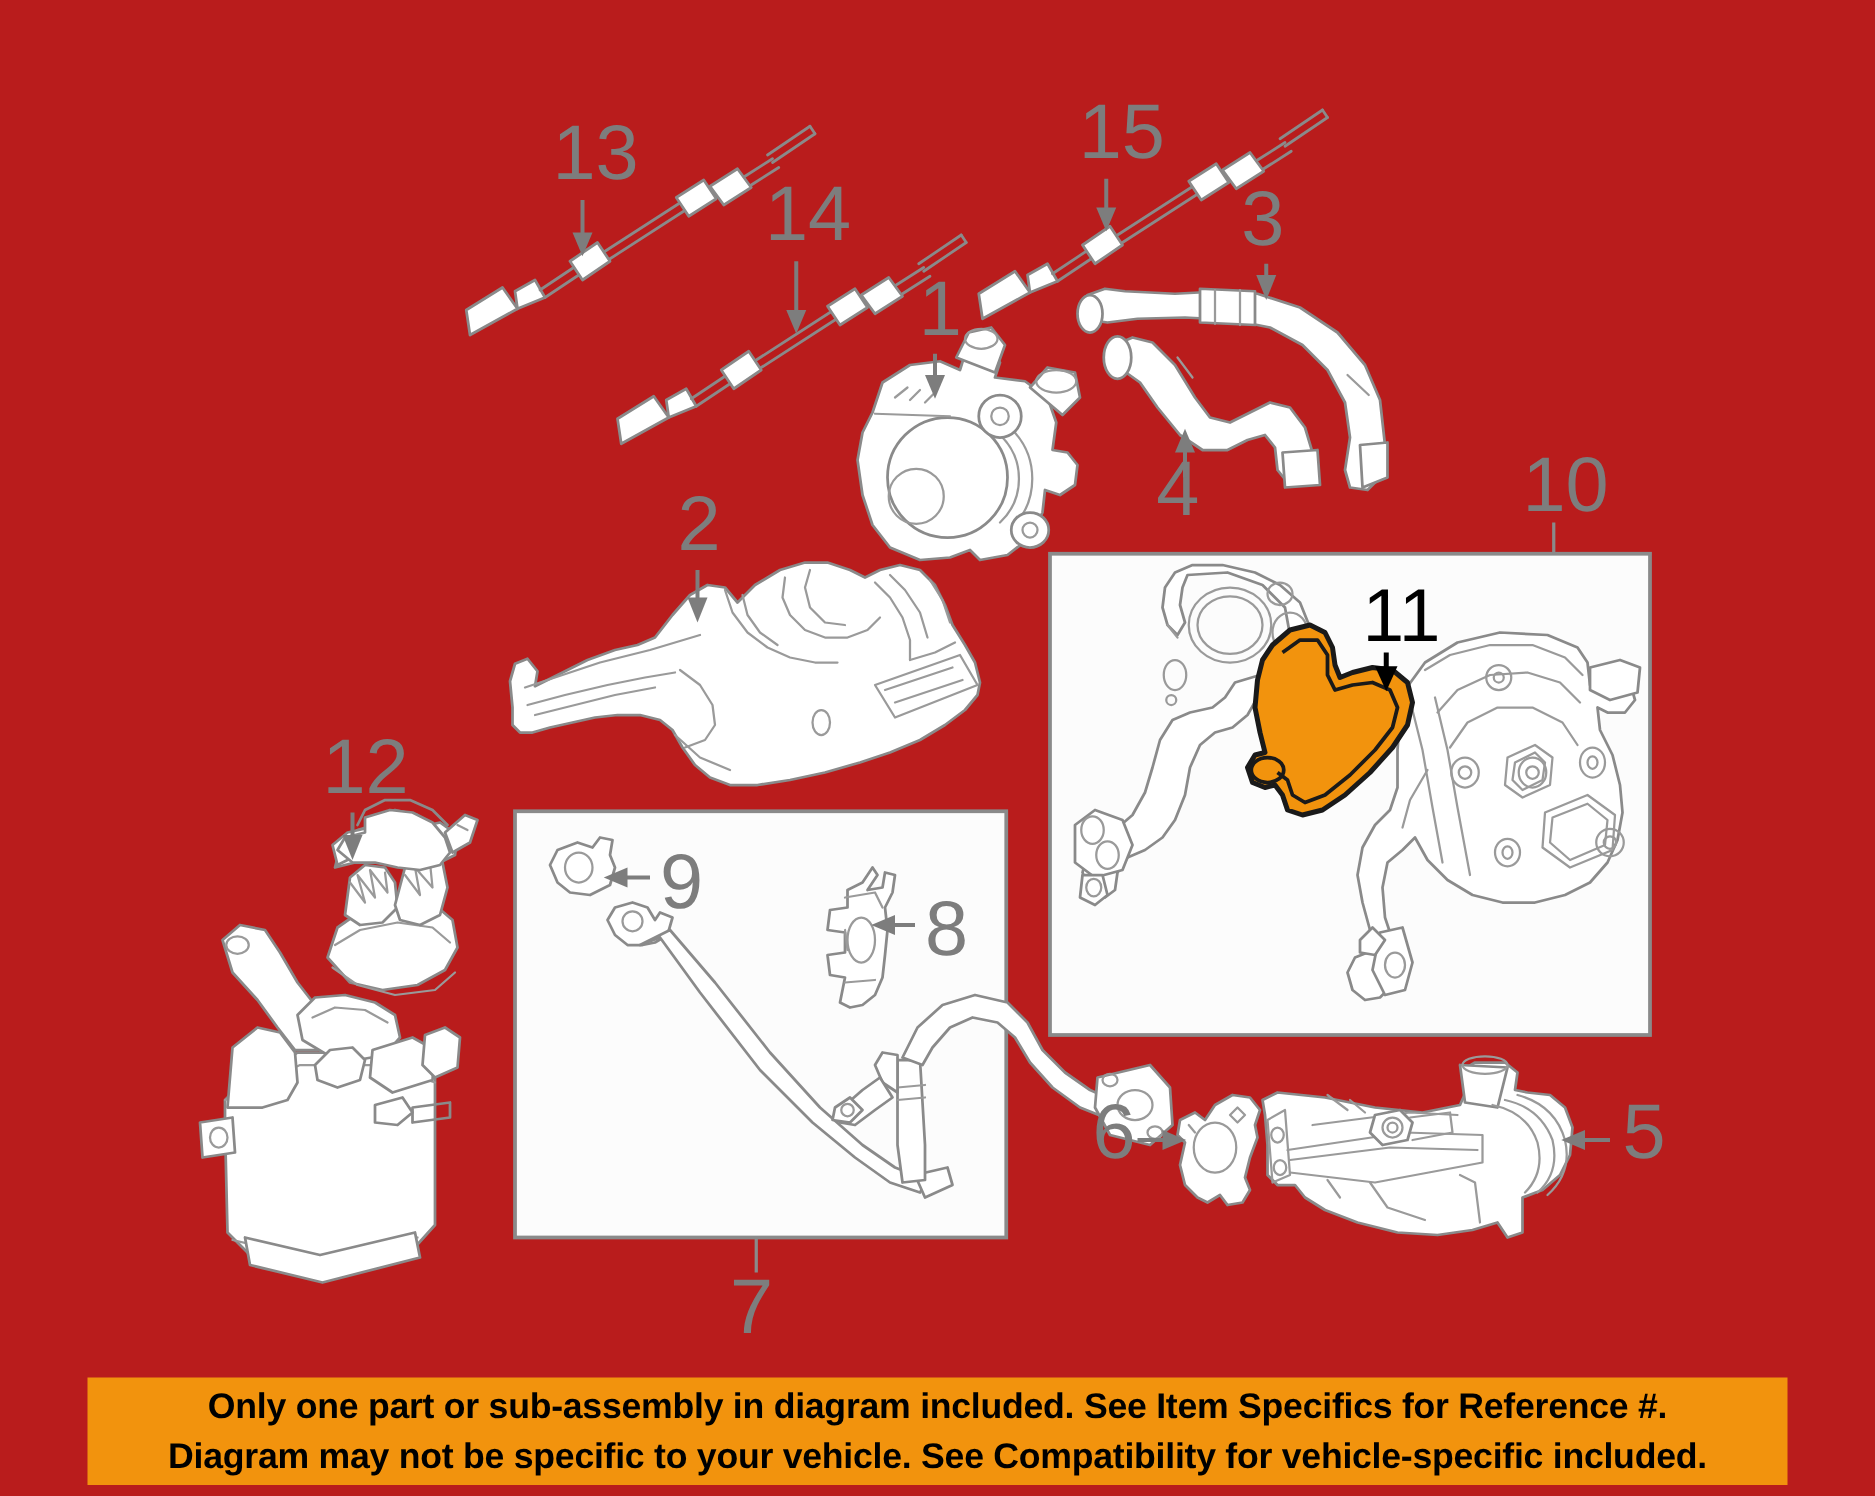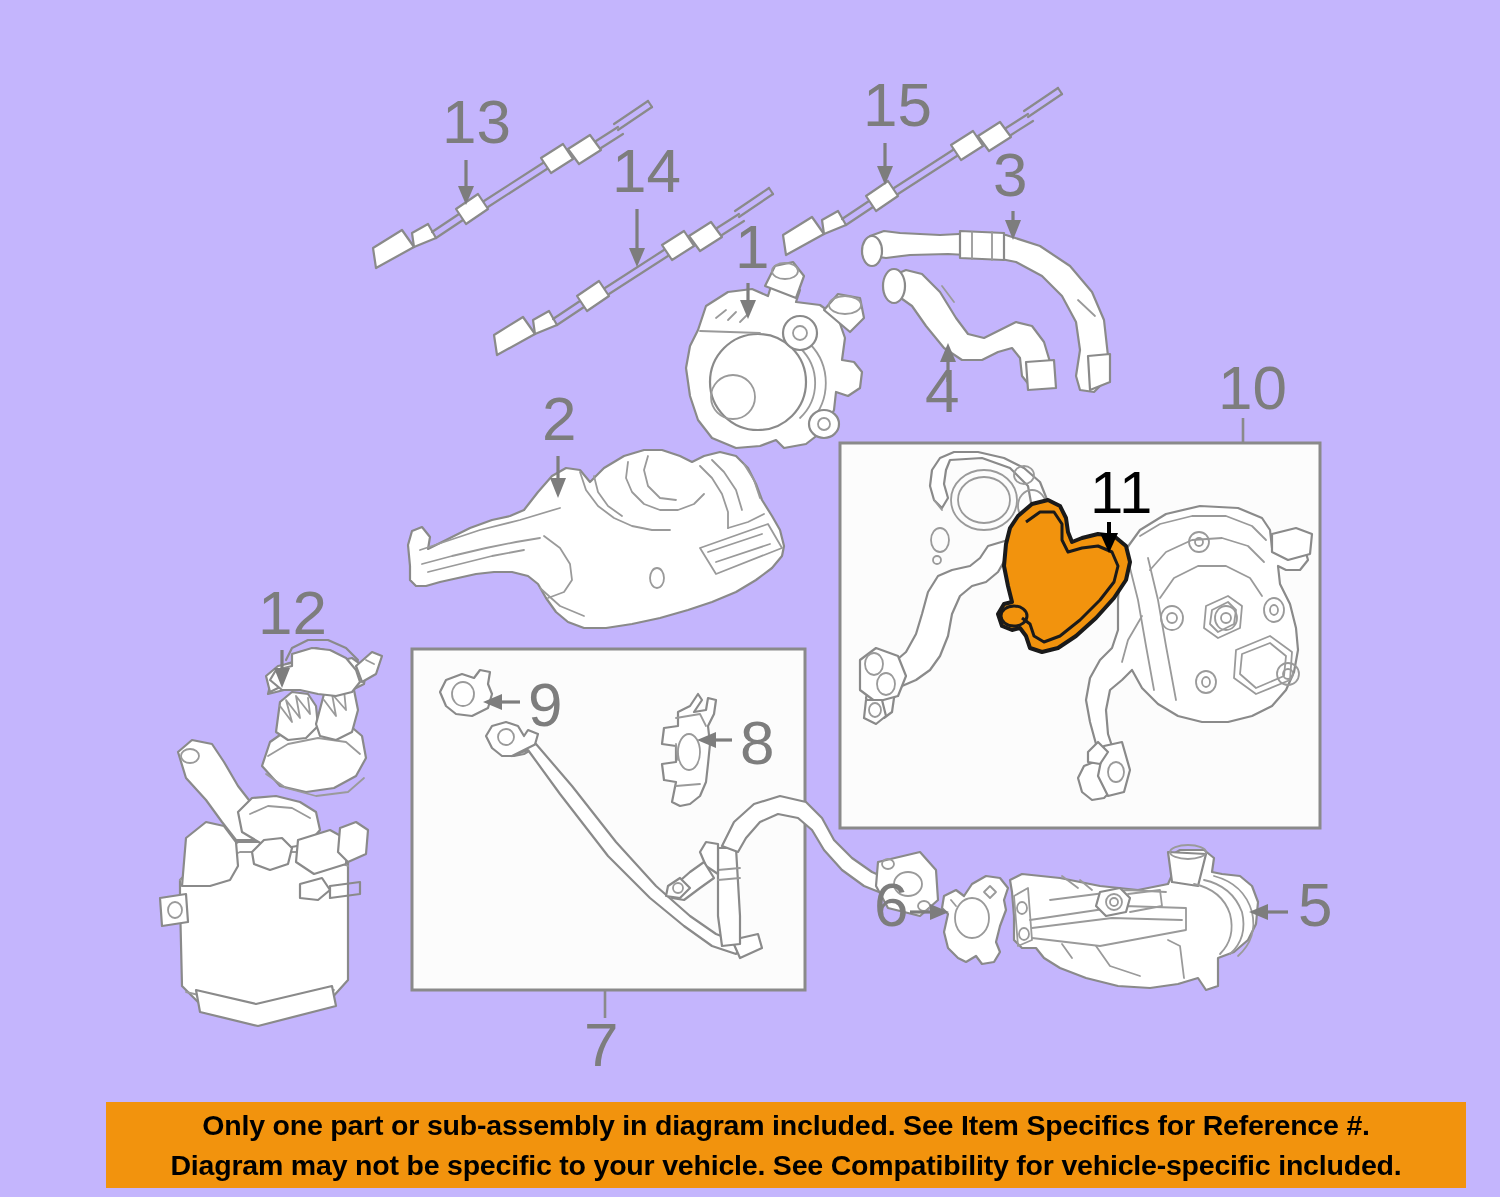--- a/index.html
+++ b/index.html
@@ -7,21 +7,21 @@
     padding: 0;
     background: #ffffff;
   }
   body {
     font-family: "Liberation Sans", sans-serif;
   }
   #page {
     position: relative;
     width: 1500px;
     height: 1197px;
-    background: #c4b5fd;
+    background: #b91c1c;
     overflow: hidden;
   }
   #diagram-svg {
     position: absolute;
     left: 0;
     top: 0;
     width: 1500px;
     height: 1197px;
   }
   .callout-num {
@@ -101,21 +101,20 @@
     left: 70px;
     top: 1102px;
     width: 1360px;
     height: 86px;
     background: #f2930d;
     display: flex;
     flex-direction: column;
     align-items: center;
     justify-content: center;
     box-sizing: border-box;
-    margin-left: 36px;
   }
   .disclaimer-line {
     color: #000000;
     font-family: "Liberation Sans", sans-serif;
     font-weight: bold;
     font-size: 28.5px;
     line-height: 40px;
     letter-spacing: -0.2px;
     white-space: nowrap;
     text-align: center;

